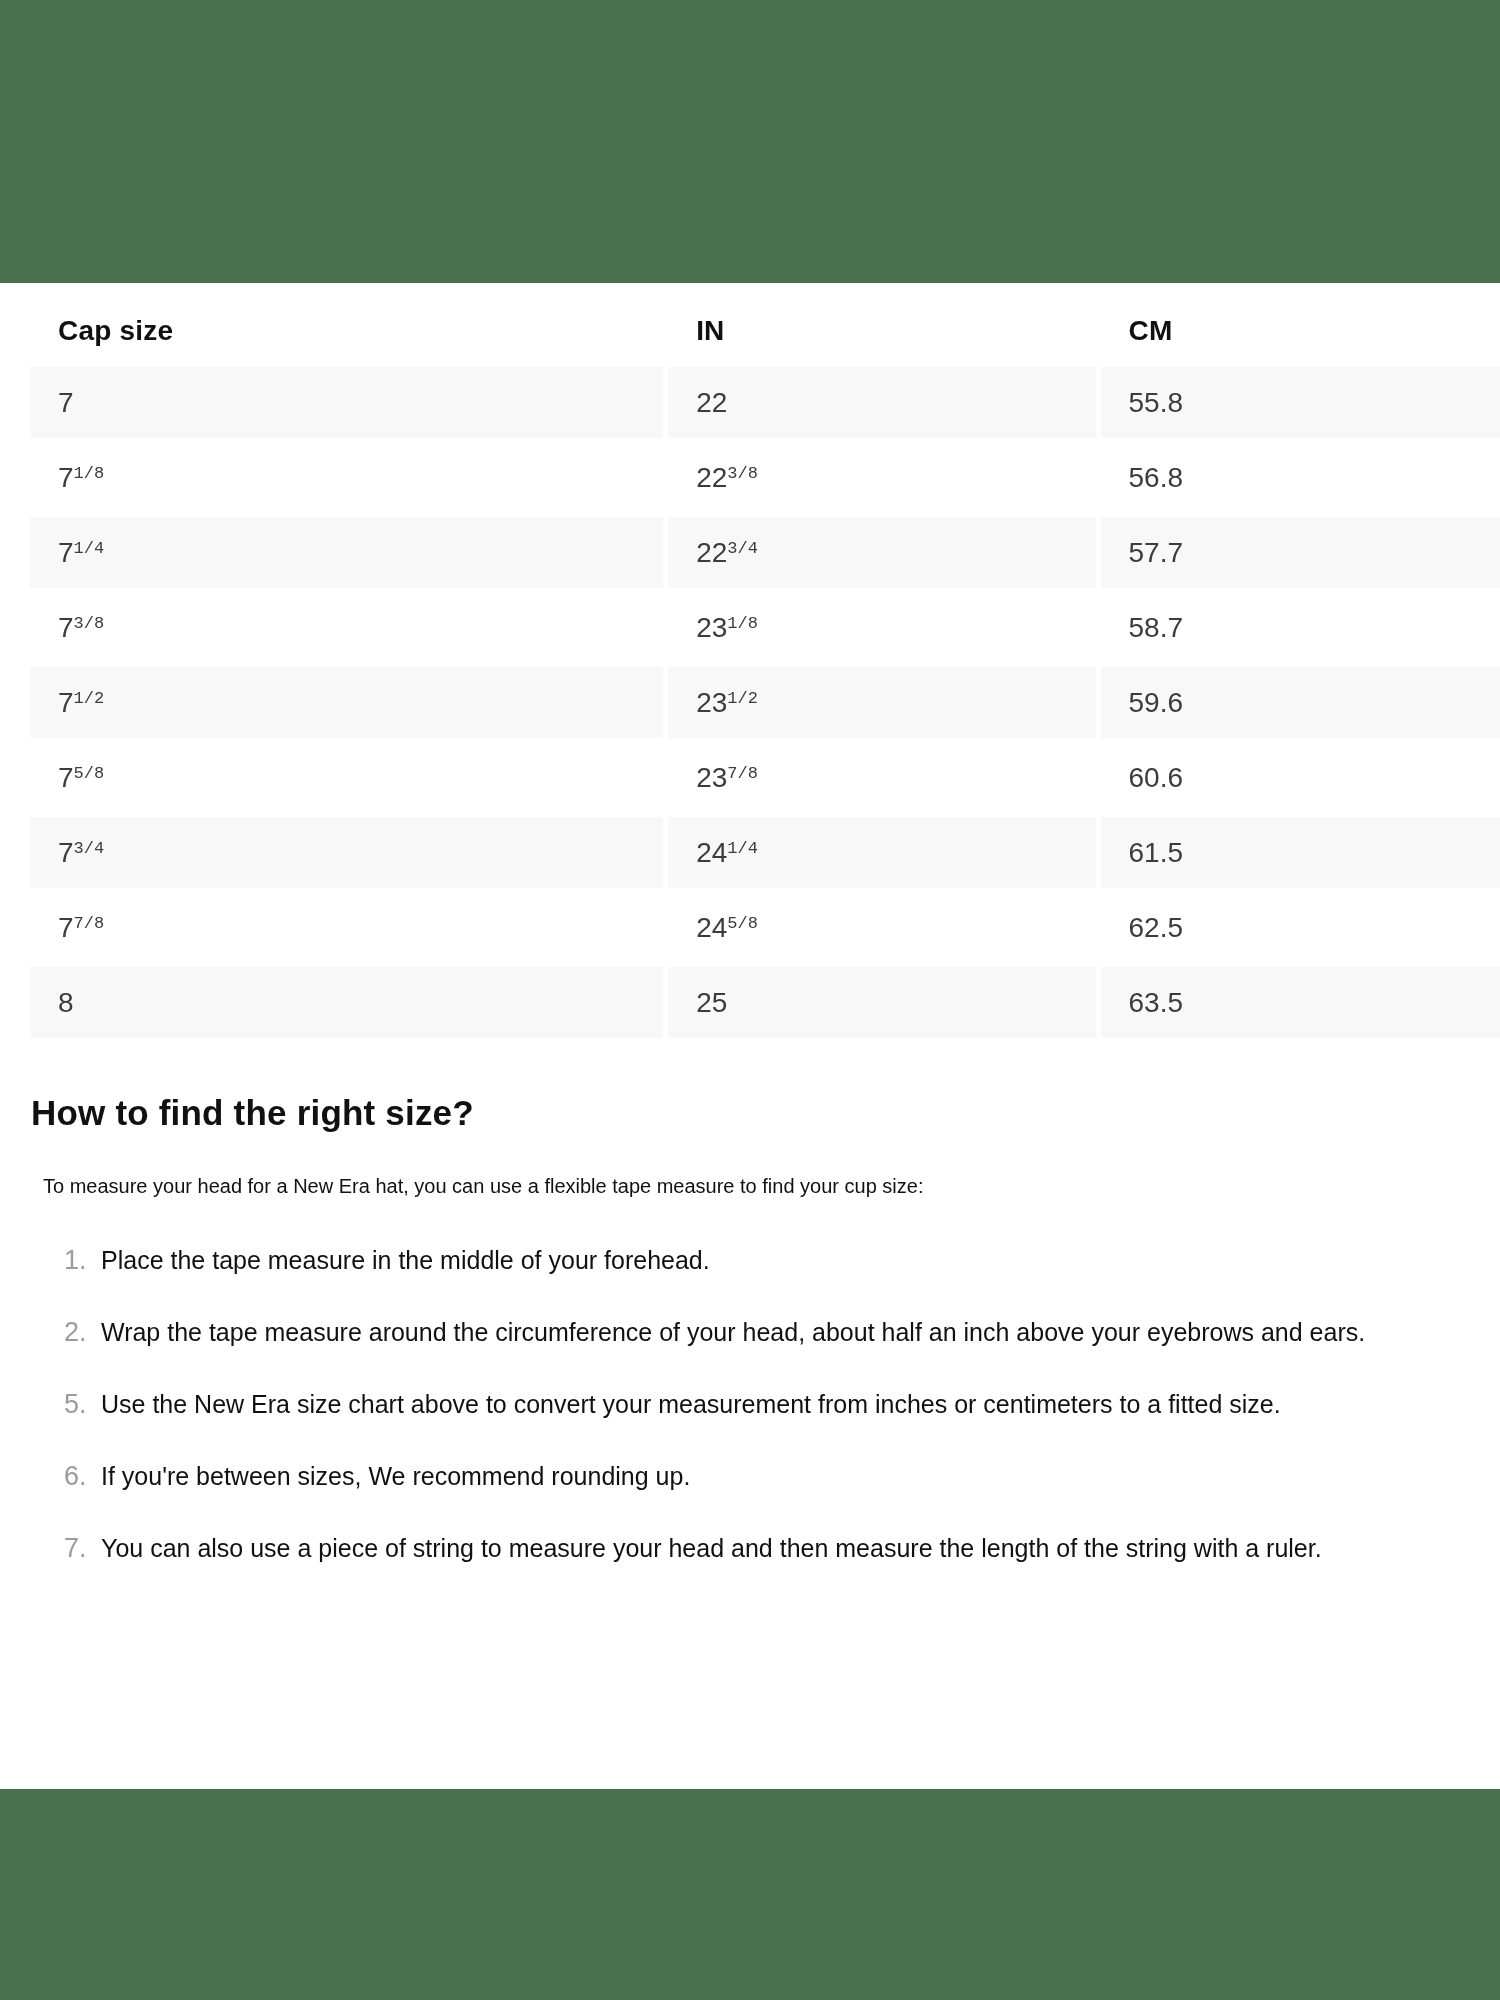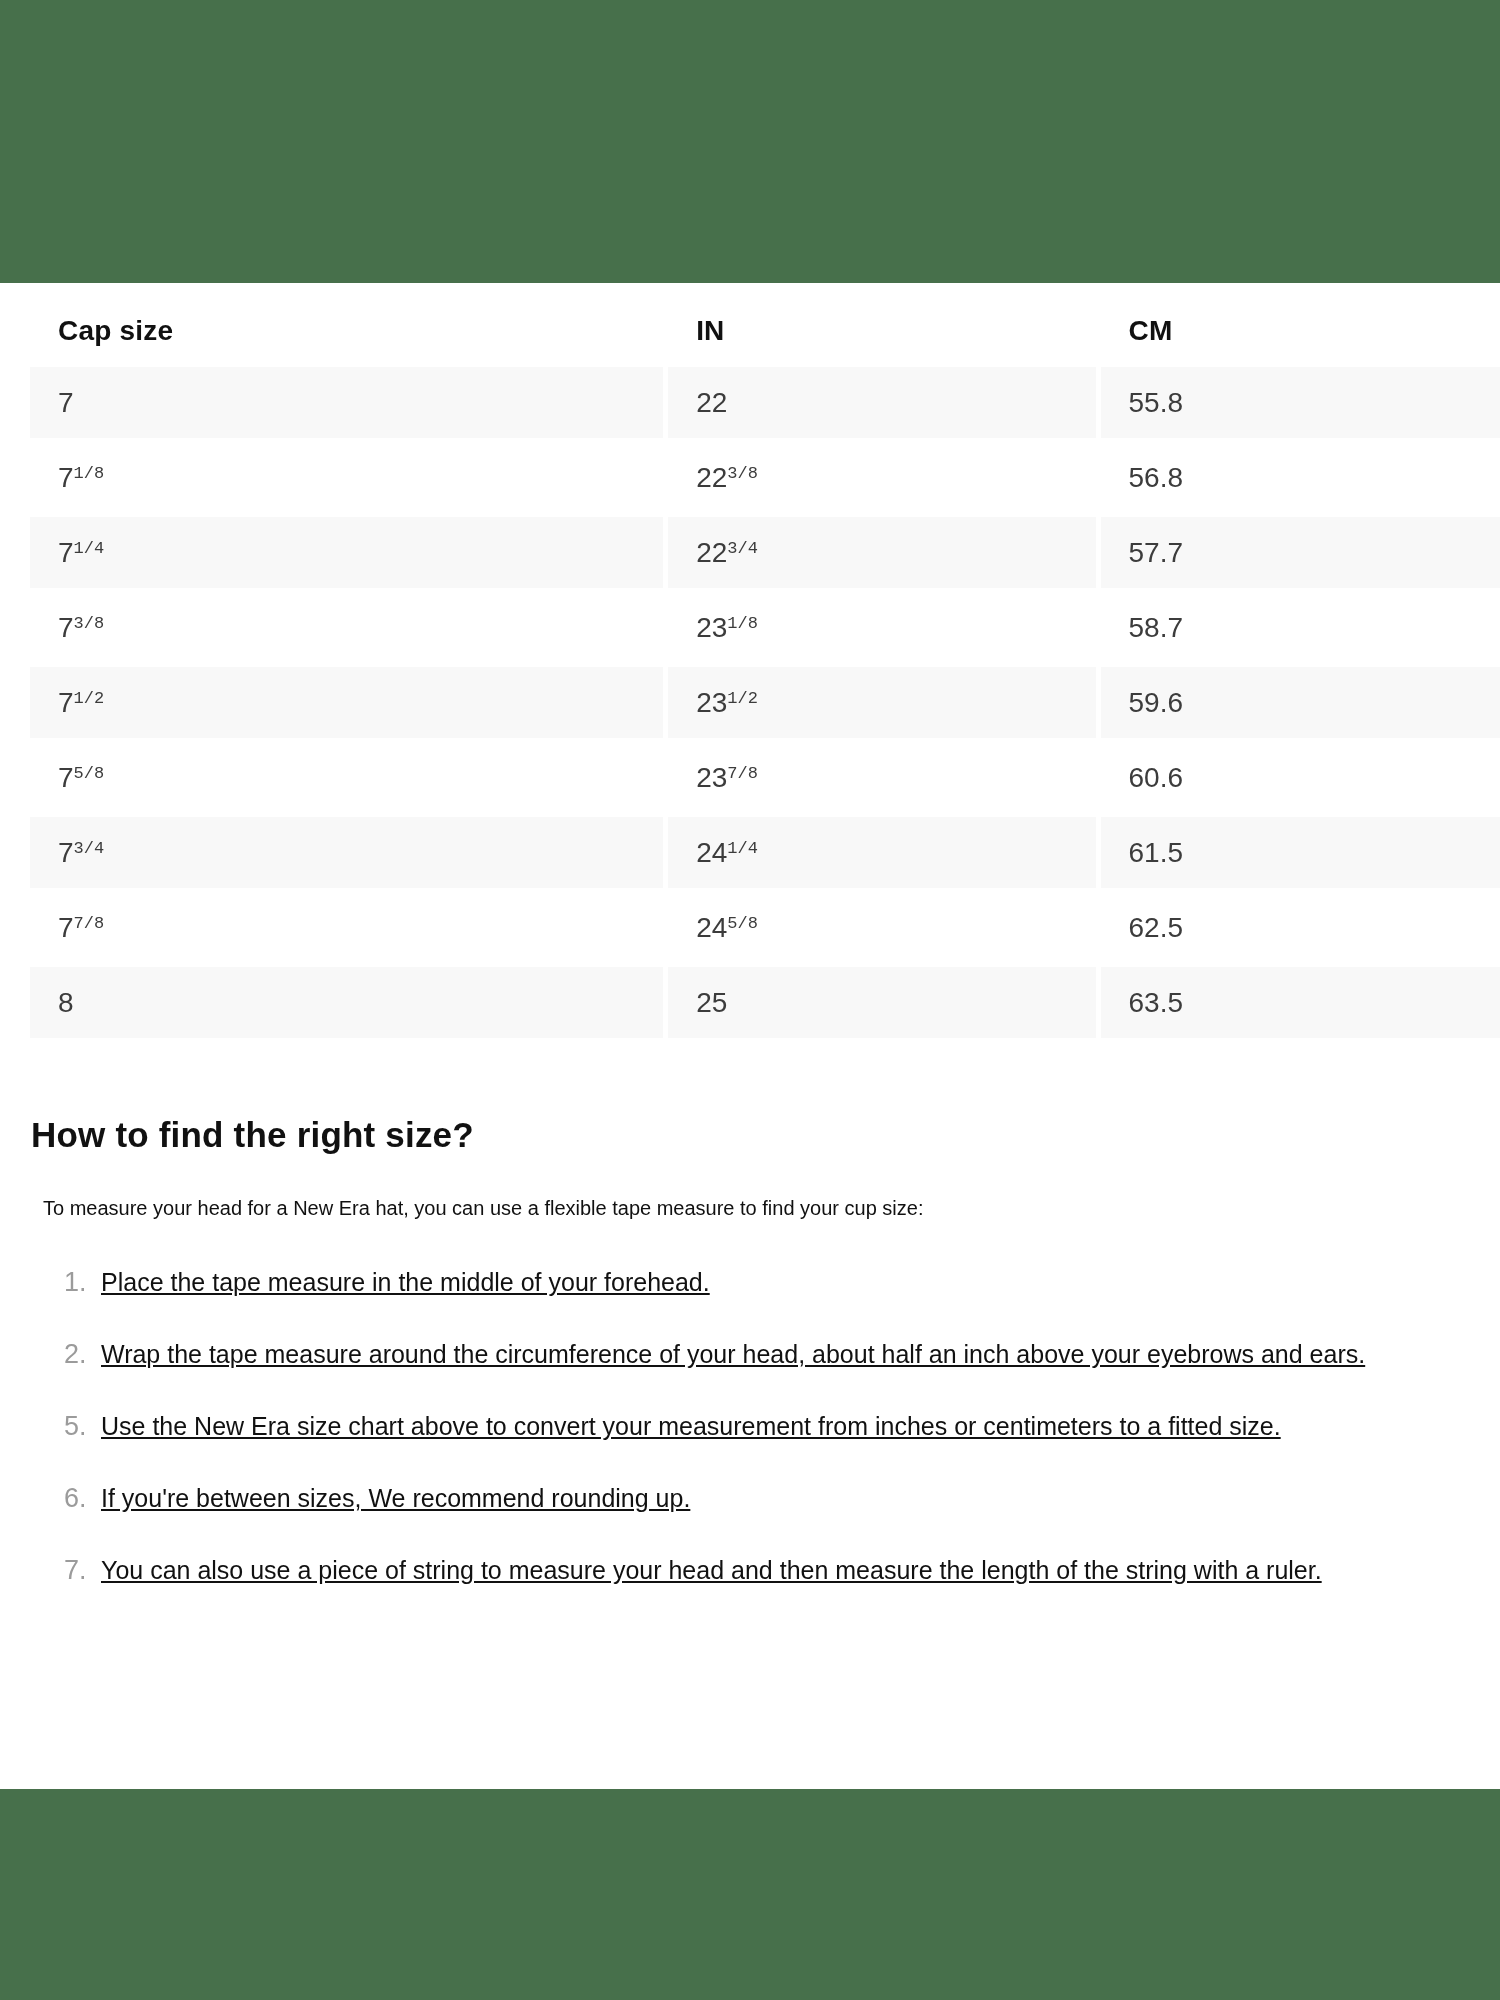--- a/index.html
+++ b/index.html
@@ -74,21 +74,21 @@
     vertical-align: 9px;
     letter-spacing: 0;
     font-family: Liberation Mono, monospace;
   }
 
   
   .guide {
     padding-left: 31px;
   }
   .guide h2 {
-    margin: 72px 0 0 0;
+    margin: 50px 0 0 0;
     font-size: 35px;
     line-height: 42px;
     font-weight: 700;
     color: #111111;
     letter-spacing: 0.2px;
   }
   .guide p.intro {
     margin: 37px 0 0 12px;
     font-size: 20px;
     line-height: 30px;
@@ -99,21 +99,20 @@
     margin: 45px 0 0 0;
     padding: 0;
   }
   ol.steps li {
     margin: 0 0 43px 0;
     padding-left: 33px;
     white-space: nowrap;
     font-size: 25px;
     line-height: 29px;
     color: #111111;
-    text-decoration: underline;
   }
   .step-num {
     display: inline-block;
     min-width: 28px;
     margin-right: 9px;
     font-size: 27px;
     color: #9B9B9B;
   }
 </style>
 </head>

